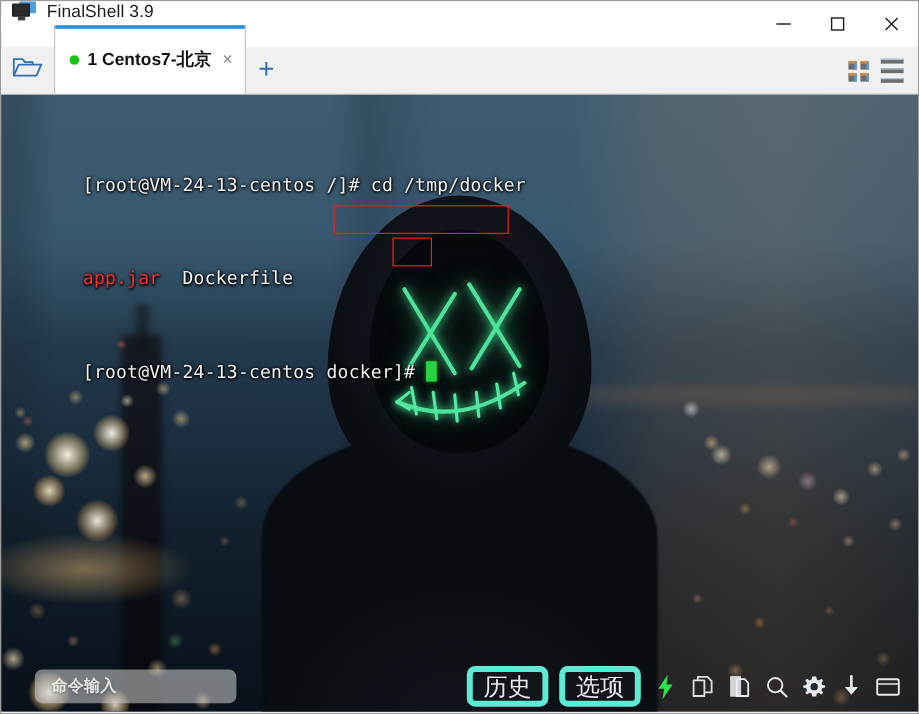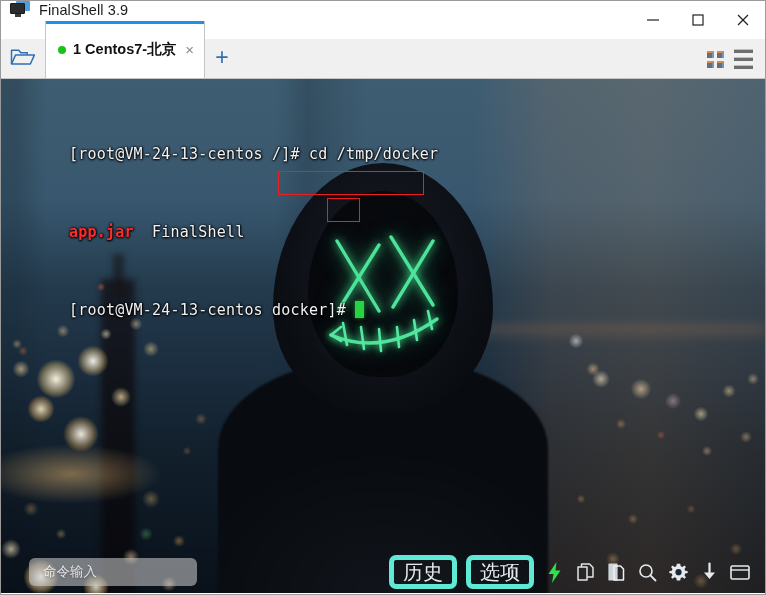--- a/index.html
+++ b/index.html
@@ -389,21 +389,21 @@
     padding: 10px 0 0 20px;
     font-family: "DejaVu Sans Mono", "Liberation Mono", monospace;
     font-size: 15px;
     line-height: 26px;
     color: #f2f2f2;
     white-space: pre;
     text-shadow: 0 0 3px rgba(0,0,0,0.95), 0 1px 2px rgba(0,0,0,0.95), 1px 0 2px rgba(0,0,0,0.8);
     letter-spacing: 0.2px;
   }
   .term-line { height: 26px; position: relative; margin-left: 48px; }
-  .red-file { color: #ff2b2b; font-weight: bold; }
+  .red-file { color: #ff2b2b; font-weight: normal; }
   .cursor {
     display: inline-block;
     width: 9px;
     height: 17px;
     background: #27d341;
     vertical-align: -3px;
     box-shadow: 0 0 4px rgba(40,220,70,0.6);
   }
   
   .annot {
@@ -434,20 +434,21 @@
     align-items: center;
     padding-left: 14px;
     box-sizing: border-box;
     pointer-events: auto;
     cursor: text;
   }
   .cmd-input span {
     font-size: 13.5px;
     color: rgba(255,255,255,0.82);
     text-shadow: 0 1px 2px rgba(0,0,0,0.35);
+    font-weight: bold;
   }
   .bottom-spacer { flex: 1; }
   .bottom-right {
     display: flex;
     align-items: center;
     gap: 9px;
     padding-right: 14px;
     height: 32px;
     pointer-events: auto;
   }
@@ -576,21 +577,21 @@
           <path class="neon-thin" d="M97 113 L100 133"></path>
           <path class="neon-thin" d="M111 104 L115 122"></path>
           <path class="neon-thin" d="M14 128 L24 120"></path>
           <path class="neon-thin" d="M14 128 L24 134"></path>
         </svg>
       </div>
     </div>
 
     <div class="term-text">
       <div class="term-line"><span>[root@VM-24-13-centos /]# </span><span>cd /tmp/docker</span></div>
-      <div class="term-line"><span class="red-file">app.jar</span><span>  FinalShell</span></div>
+      <div class="term-line"><span class="red-file">app.jar</span><span>  Dockerfile</span></div>
       <div class="term-line"><span>[root@VM-24-13-centos docker]# </span><span class="cursor"></span></div>
     </div>
 
     <div class="annot" id="annot-cd"></div>
     <div class="annot" id="annot-ls"></div>
 
     <div class="bottombar">
       <div class="cmd-input">
         <span>命令输入</span>
       </div>

